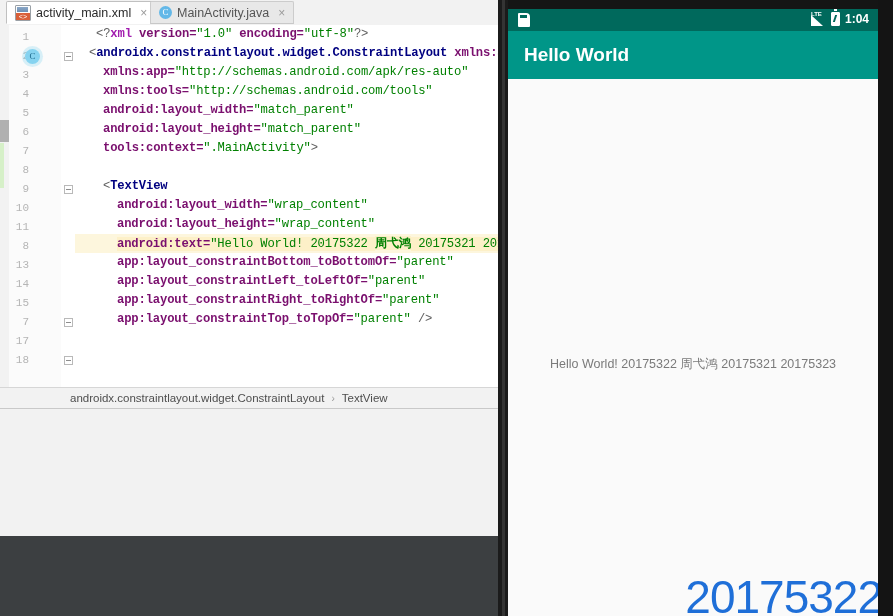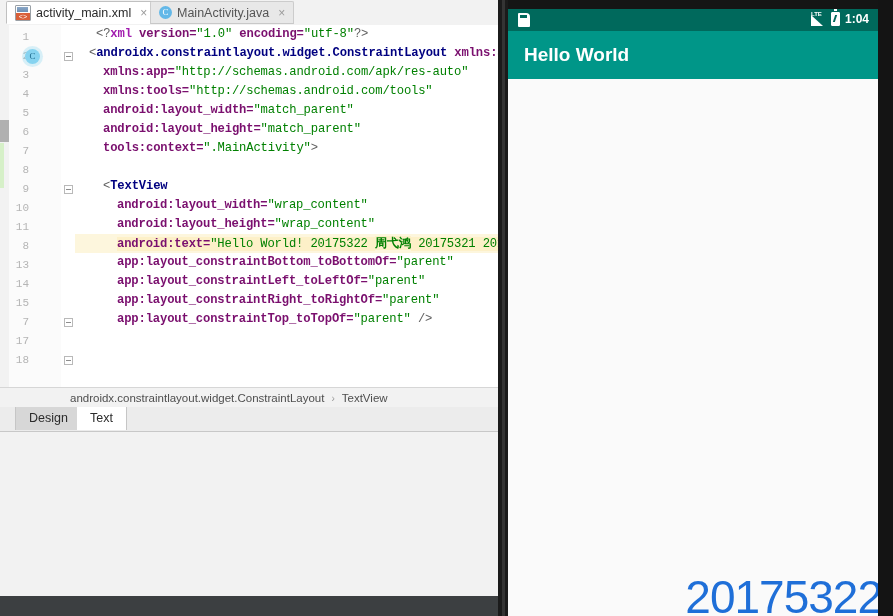--- a/index.html
+++ b/index.html
@@ -7,21 +7,21 @@
     width:893px;height:616px;overflow:hidden;
     background:#3c3f41;
     font-family:"Liberation Sans", sans-serif;
     font-size:12px;
     -webkit-font-smoothing:antialiased;
   }
   .root{position:relative;width:893px;height:616px;}
 
   
   .ide{
-    position:absolute;left:0;top:0;width:498px;height:596px;
+    position:absolute;left:0;top:0;width:498px;height:536px;
     background:#f2f2f2;overflow:hidden;
   }
 
   
   .tabbar{
     position:absolute;left:0;top:0;width:498px;height:25px;
     background:#f2f2f2;border-bottom:1px solid #c8c8c8;
   }
   .tab{
     position:absolute;top:1px;height:23px;
@@ -336,24 +336,20 @@
 
       </div>
     </div>
 
     <div class="breadcrumb">
       <span class="bc">androidx.constraintlayout.widget.ConstraintLayout</span>
       <span class="sep">›</span>
       <span class="bc">TextView</span>
     </div>
 
-    <div class="dttabs">
-      <div class="dtt unsel" style="left:15px">Design</div>
-      <div class="dtt sel" style="left:77px">Text</div>
-    </div>
 
   </div>
 
   <div class="emu">
     <div class="bezel-top"></div>
     <div class="bezel-left"></div>
     <div class="bezel-right"></div>
 
     <div class="screen">
 
@@ -369,18 +365,19 @@
           <span class="ico-bat"></span>
           <span class="sb-time">1:04</span>
         </div>
       </div>
 
       <div class="appbar">
         <span class="title">Hello World</span>
       </div>
 
       <div class="content">
+        <div class="hellotext">Hello World! 20175322 周弋鸿 20175321 20175323</div>
         <div class="bignum">20175322</div>
       </div>
     </div>
   </div>
 
 </div>
 
 </body></html>

